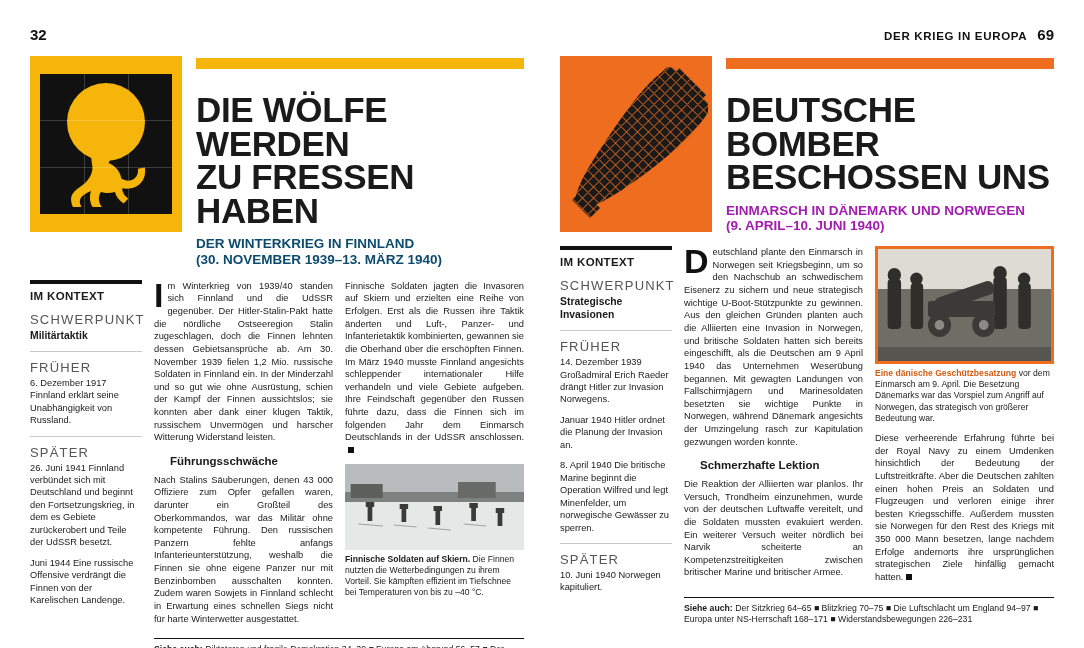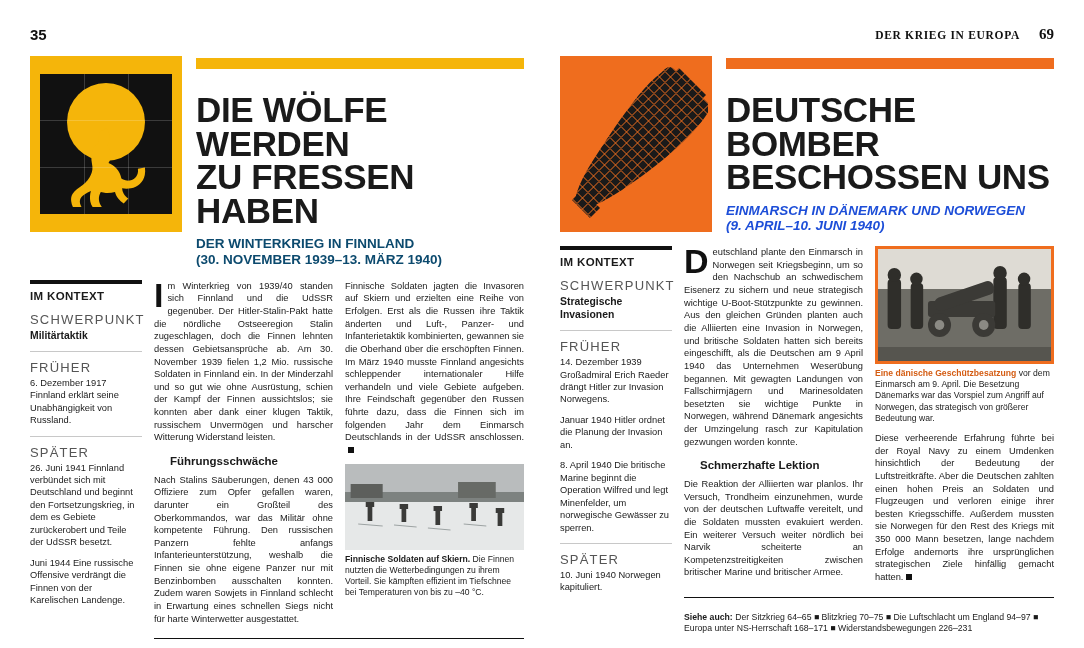--- a/index.html
+++ b/index.html
@@ -11,21 +11,21 @@
     color:#1a1a1a;
     overflow:hidden;
   }
   .spread { position:relative; width:1084px; height:648px; display:flex; }
   .page { position:relative; width:542px; height:648px; padding:0; }
   .page.left { padding:26px 18px 14px 30px; }
   .page.right { padding:26px 30px 14px 18px; }
 
   
   .pg-head { display:flex; align-items:baseline; height:22px; }
-  .pg-head.right { justify-content:flex-end; gap:19px;font-family:Liberation Serif, serif; }
+  .pg-head.right { justify-content:flex-end; gap:10px; }
   .folio { font-weight:bold; font-size:15px; color:#111; }
   .running-head {
     font-weight:bold; font-size:11.5px; letter-spacing:.06em;
     color:#111;
   }
 
   
   .hero { display:flex; gap:14px; margin-top:8px; }
   .hero-img { width:152px; height:176px; flex:0 0 152px; position:relative; overflow:hidden; }
   .hero-txt { flex:1 1 auto; padding-top:2px; }
@@ -40,21 +40,21 @@
     margin:24px 0 0 0;
     text-transform:uppercase;
     transform:scaleX(1.0);
   }
   .subtitle {
     font-weight:bold; font-size:13.5px; line-height:1.16;
     margin-top:9px; text-transform:uppercase;
   }
   .subtitle .l2 { display:block; }
   .sub-yellow { color:#0c4a6e; }
-  .sub-orange { color:#1d4ed8;font-style:italic; }
+  .sub-orange { color:#a21caf; }
 
   
   .wolf-box { background:#f5b50a; width:152px; height:176px; position:relative; }
   .wolf-inner {
     position:absolute; left:10px; top:18px; width:132px; height:140px;
     background:#111;
   }
   .moon {
     position:absolute; left:50%; top:48px; transform:translate(-50%,-50%);
     width:78px; height:78px; border-radius:50%; background:#f5b50a;
@@ -110,35 +110,35 @@
   .photo { width:100%; position:relative; overflow:hidden; background:#8a8a8a; }
   .photo.snow { height:86px; }
   .photo.gun { height:118px; border:3px solid #ef6d1e; }
   .caption { font-size:8.6px; line-height:1.3; margin-top:4px; text-align:left; }
   .caption b { font-weight:bold; }
   .caption.orange b { color:#d45c12; }
 
   
   .seealso-rule { height:1px; background:#111; margin-top:6px; }
   .seealso {
-    font-size:8.7px; line-height:1.35; margin-top:14px; text-align:left;
+    font-size:8.7px; line-height:1.35; margin-top:5px; text-align:left;
   }
   .seealso b { font-weight:bold; }
 
   .gutter { position:absolute; left:542px; top:0; width:1px; height:648px; background:#ffffff; }
 </style>
 </head>
 <body>
 
 <div class="spread">
 
   <div class="page left">
 
     <div class="pg-head">
-      <span class="folio">35</span>
+      <span class="folio">32</span>
     </div>
 
     <div class="hero">
       <div class="hero-img">
         <div class="wolf-box">
           <div class="wolf-inner grid-lines">
             <div class="moon"></div>
             <svg class="wolf-sil" viewBox="0 0 92 82">
               <path fill="#f5b50a" d="M40 4c-1.5 4-2 8-1.5 11.5-2.5 1-4.5 3-5.5 5.5-2 5-2 10-1 15 .8 4 .5 7-1 10.5-1.8 4.2-4.5 7.6-8.3 10.4-4.2 3.1-8 5.4-10.2 9-1.4 2.3-1.6 4.6-1.3 7.3.2 2 .8 4 1.7 5.8h8.6c-1.5-2.6-2-5-1.5-7 .5-2.2 2-4 4.4-5.6 2.2-1.5 4.4-2.5 6.5-3.4-1 3.4-1.2 6.9-.6 10.4.4 2.1 1.2 4 2.3 5.6h9.2c-1.8-2.4-2.8-5-2.9-7.7-.1-2.6.6-5 1.9-7.2 1.6.5 3.3.8 5 .9 3.2.2 6.3-.2 9.2-1.1.6 2.4 1.7 4.6 3.2 6.6 1.5 2 3.4 3.7 5.5 5.1l4.6-5.2c-2-1.3-3.6-3-4.7-5-.9-1.6-1.4-3.3-1.5-5.1 3 .6 6 .6 8.9 0 3.4-.7 6.4-2.2 8.8-4.4 2.6-2.4 4.3-5.5 5-9 .5-2.5.5-5 .1-7.5l-7 1.3c.3 1.8.2 3.5-.3 5.1-.7 2.2-2 4-3.9 5.2-2 1.3-4.4 1.8-6.8 1.6-2-.2-3.9-.9-5.5-2-.6-3.8-2.3-7.3-4.9-10.2-2.3-2.5-5-4.3-8-5.4 1.7-2.6 2.5-5.5 2.4-8.6-.1-3.3-1.3-6.4-3.4-9 1.6-2.8 2.3-6 2-9.2-.3-3-1.4-5.8-3.2-8.2z"></path>
             </svg>

